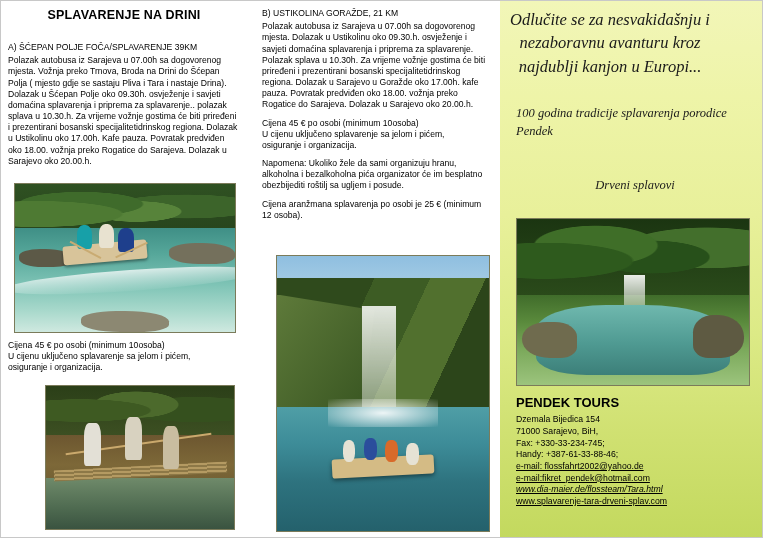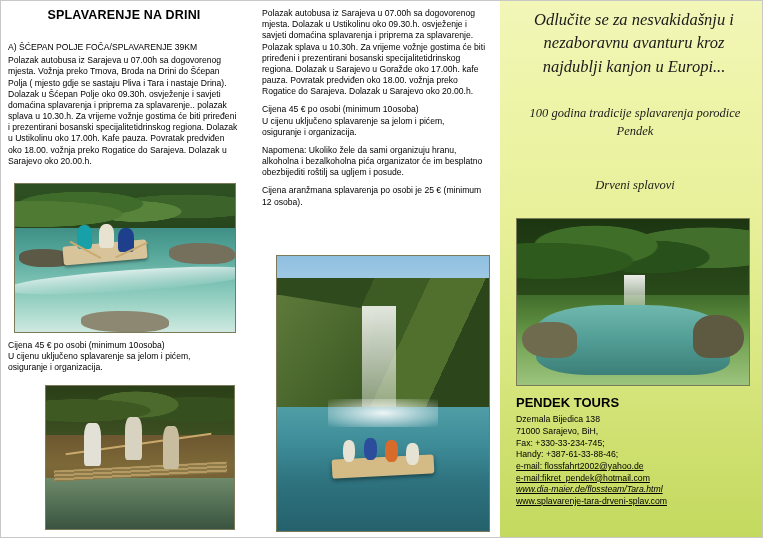--- a/index.html
+++ b/index.html
@@ -228,40 +228,39 @@
     background:#6f6b4e; border-radius:45% 40% 30% 50%;
   }
   .ph-r1 .rock2 {
     position:absolute; right:2%; top:58%; width:22%; height:26%;
     background:#5e5a42; border-radius:40% 50% 45% 30%;
   }
 
   
   .headline {
     position: absolute;
-    left: 512px;
+    left: 488px;
     top: 8px;
     width: 244px;
     font-family: "Liberation Serif", serif;
     font-style: italic;
     font-size: 16.5px;
     line-height: 1.42;
     text-align: center;
     color: #1a1a1a;
   }
   .subline {
     position: absolute;
     left: 516px;
     top: 104px;
     width: 238px;
     font-family: "Liberation Serif", serif;
     font-style: italic;
     font-size: 12.5px;
     line-height: 1.45;
-    text-align: center;
     color: #1a1a1a;
   }
   .splavovi {
     position: absolute;
     left: 516px;
     top: 178px;
     width: 238px;
     font-family: "Liberation Serif", serif;
     font-style: italic;
     font-size: 12.5px;
@@ -331,20 +330,21 @@
     <div class="water"></div>
     <div class="logs"></div>
     <div class="pole"></div>
     <div class="man m1"></div>
     <div class="man m2"></div>
     <div class="man m3"></div>
   </div>
 
   <div class="col-b">
     <div class="body-text">
+      <div class="sub-head">B) USTIKOLINA  GORAŽDE, 21 KM</div>
       <p class="para">Polazak autobusa iz Sarajeva u 07.00h sa dogovorenog mjesta. Dolazak u Ustikolinu oko 09.30.h. osvježenje i savjeti domaćina splavarenja i priprema za splavarenje. Polazak splava u 10.30h. Za vrijeme vožnje gostima će biti priređeni i prezentirani bosanski specijalitetidrinskog regiona. Dolazak u Sarajevo u Goražde oko 17.00h. kafe pauza.  Povratak predviđen oko 18.00. vožnja preko Rogatice do Sarajeva. Dolazak u Sarajevo oko 20.00.h.</p>
       <div>Cijena 45 € po osobi (minimum 10osoba)</div>
       <div>U cijenu uključeno splavarenje sa jelom i pićem,</div>
       <div style="margin-bottom:7px;">osiguranje i organizacija.</div>
       <p class="para">Napomena: Ukoliko žele da sami organizuju hranu, alkoholna i bezalkoholna pića organizator će im besplatno obezbijediti roštilj sa ugljem i posude.</p>
       <p class="para">Cijena aranžmana splavarenja po osobi je 25 € (minimum 12 osoba).</p>
     </div>
   </div>
 
   <div class="photo ph-b1">
@@ -369,21 +369,21 @@
     <div class="bg"></div>
     <div class="canopy"></div>
     <div class="fall"></div>
     <div class="pool"></div>
     <div class="rock"></div>
     <div class="rock2"></div>
   </div>
 
   <div class="contact">
     <span class="cname">PENDEK TOURS</span>
-    <div>Dzemala Bijedica 138</div>
+    <div>Dzemala Bijedica 154</div>
     <div>71000 Sarajevo, BiH,</div>
     <div>Fax: +330-33-234-745;</div>
     <div>Handy: +387-61-33-88-46;</div>
     <div class="link">e-mail: flossfahrt2002@yahoo.de</div>
     <div class="link">e-mail:fikret_pendek@hotmail.com</div>
     <div class="link" style="font-style:italic;">www.dia-maier.de/flossteam/Tara.html</div>
     <div class="link">www.splavarenje-tara-drveni-splav.com</div>
   </div>
 
   <div class="page-border"></div>

